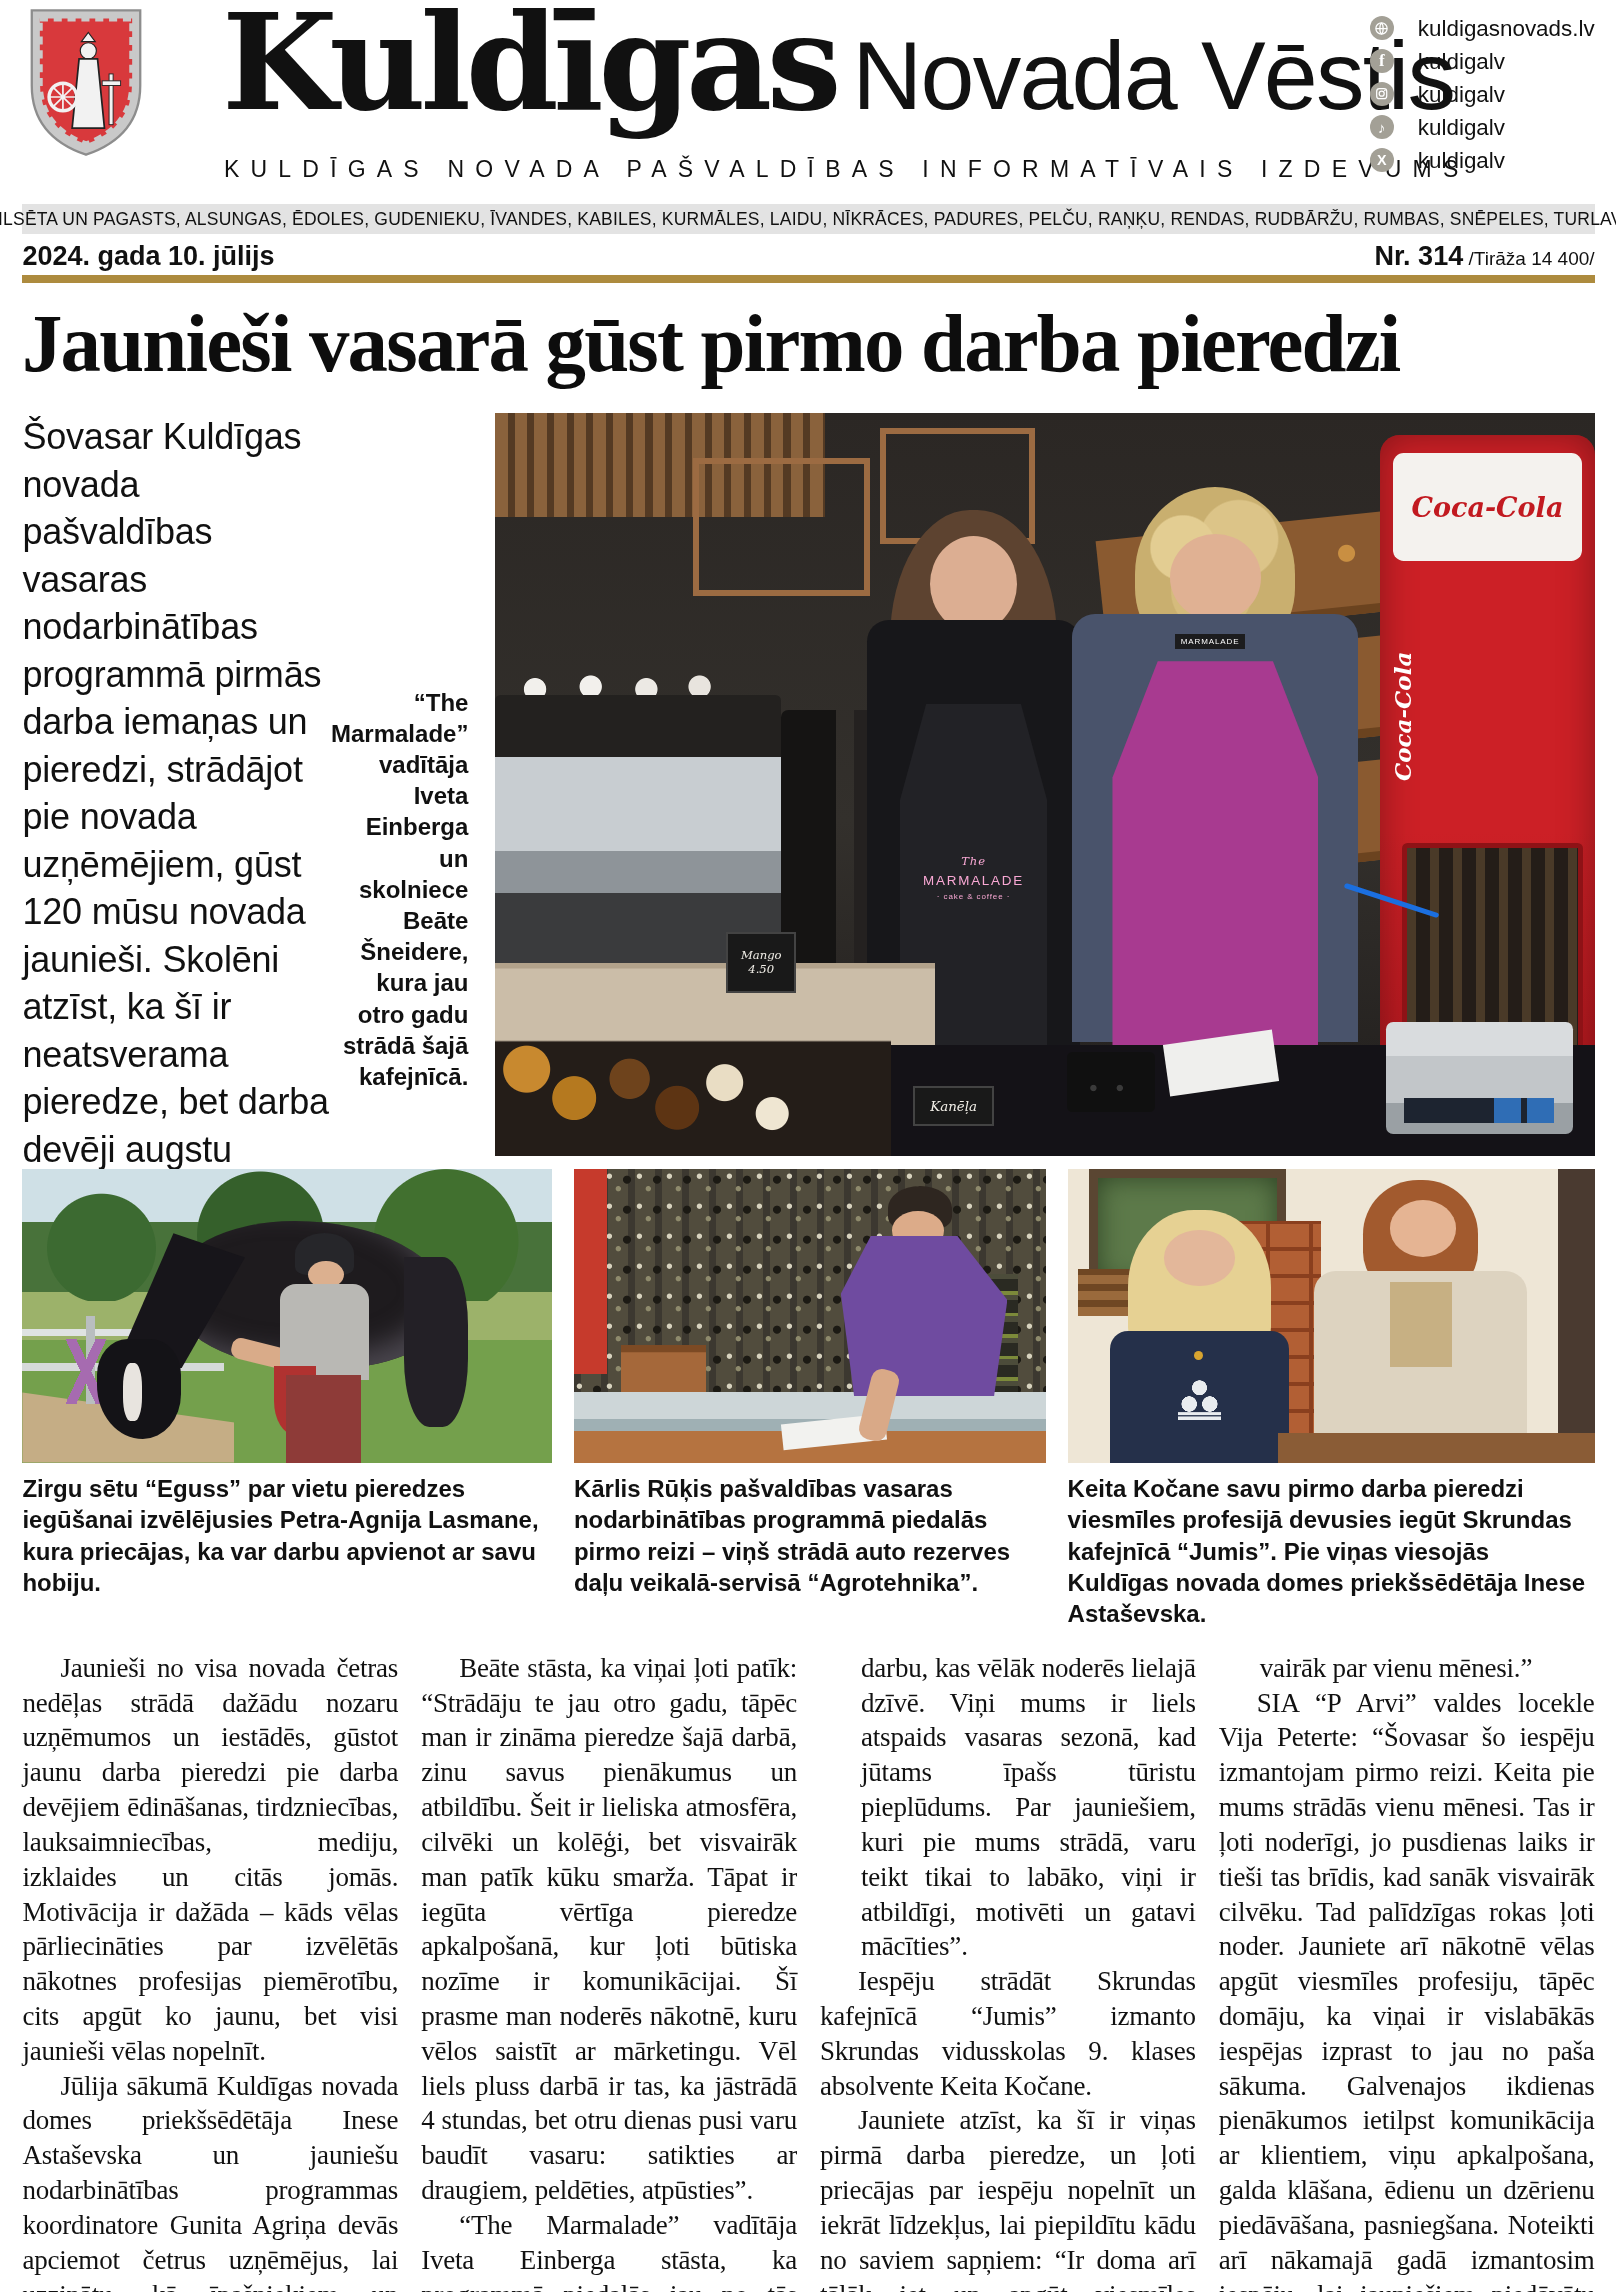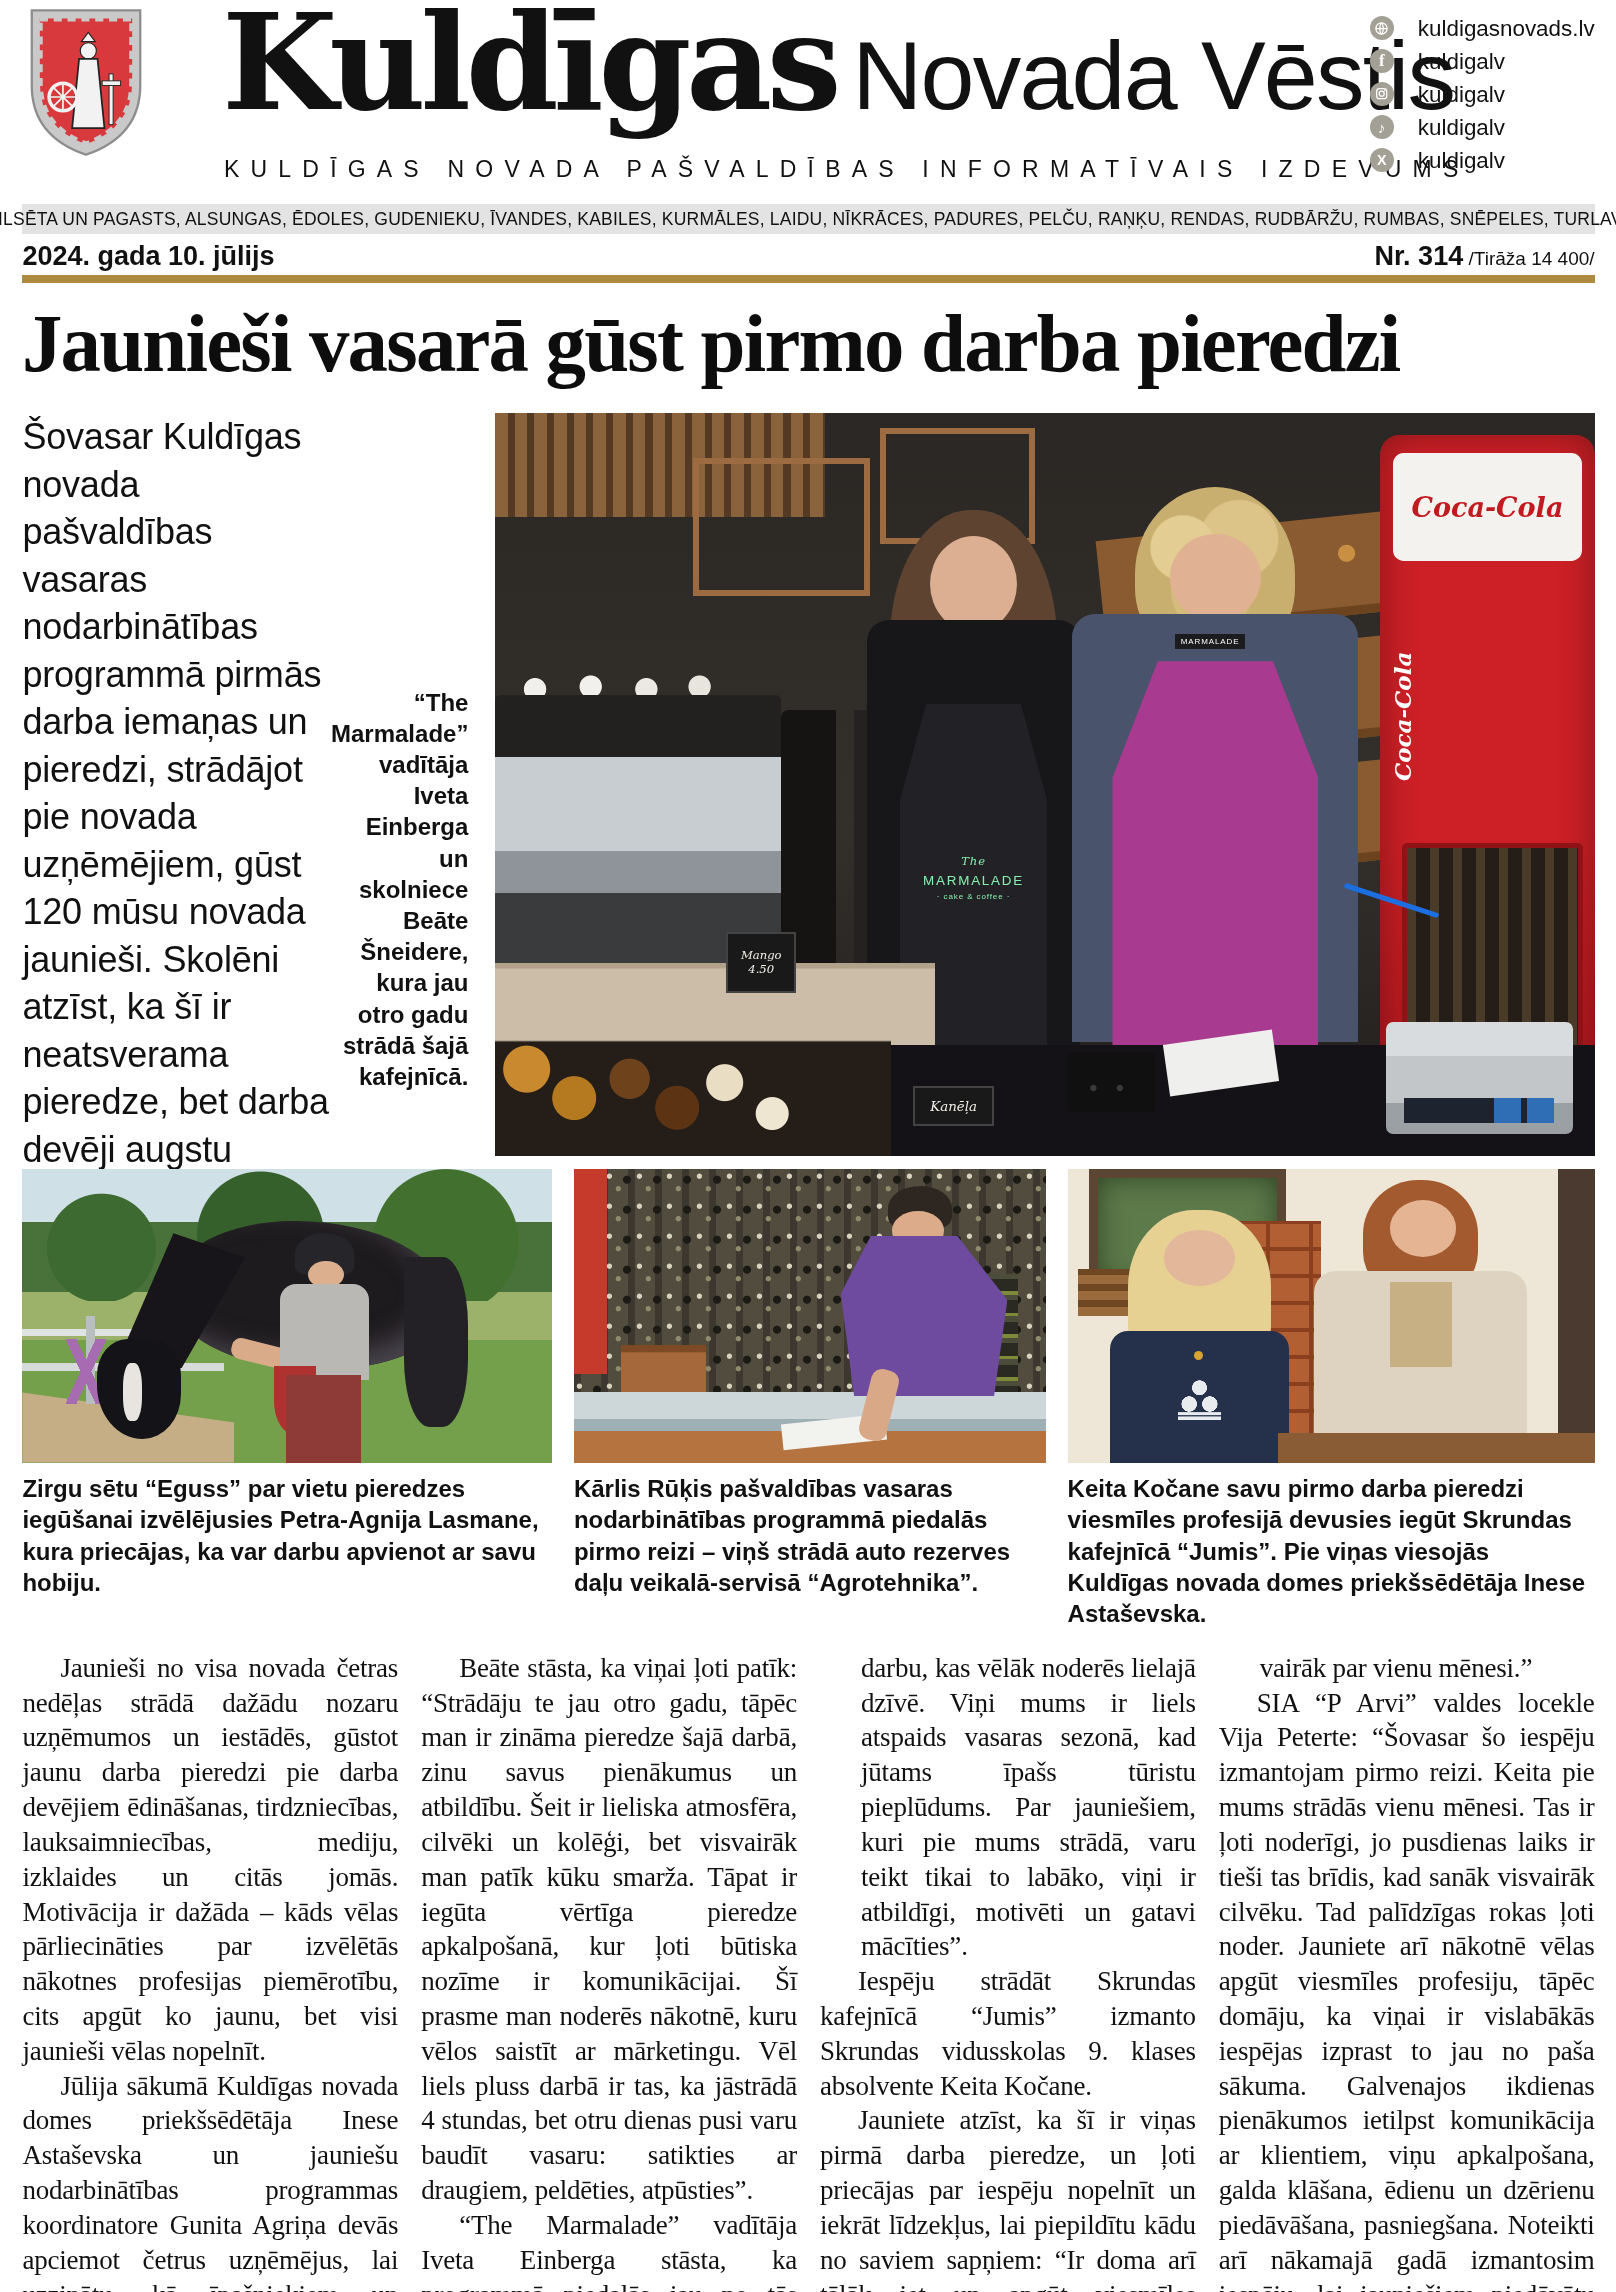--- a/index.html
+++ b/index.html
@@ -78,21 +78,21 @@
     background-image:repeating-linear-gradient(90deg,#4a3a28 0 9px,#241d18 9px 23px);}
   .mp-counter{position:absolute;left:0;bottom:0;width:100%;height:15%;background:#141217;}
   .mp-cabinet{position:absolute;left:0;bottom:14%;width:40%;height:12%;background:#cbbda8;
     box-shadow:inset 0 5.4px 0 #b2a28b;}
   .mp-girl{position:absolute;left:33%;top:13%;width:21%;height:87%;}
   .g-hair{position:absolute;left:14%;top:0;width:72%;height:42%;background:#5d4330;border-radius:48% 48% 40% 40%;}
   .g-face{position:absolute;left:31%;top:4%;width:38%;height:15%;background:#dcae92;border-radius:50%;}
   .g-top{position:absolute;left:4%;top:17%;width:92%;height:66%;background:#17171a;border-radius:21.5px 21.5px 0 0;}
   .g-apron{position:absolute;left:18%;top:30%;width:64%;height:54%;background:#222226;
     clip-path:polygon(18% 0,82% 0,100% 28%,100% 100%,0 100%,0 28%);display:flex;align-items:center;justify-content:center;}
-  .apron-logo{color:#86efac;text-align:center;font-size:13.4px;letter-spacing:1.8px;line-height:1.5;}
+  .apron-logo{color:#f9a8d4;text-align:center;font-size:13.4px;letter-spacing:1.8px;line-height:1.5;}
   .apron-logo .small{font-family:"DejaVu Serif",serif;font-style:italic;font-size:11.6px;letter-spacing:0.9px;}
   .apron-logo .sub{font-size:8px;letter-spacing:0.9px;}
   .mp-woman{position:absolute;left:52.5%;top:10%;width:26%;height:90%;}
   .w-hair{position:absolute;left:22%;top:0;width:56%;height:26%;background:
     radial-gradient(circle at 30% 35%,#e3cd92 20%,transparent 21%),
     radial-gradient(circle at 65% 30%,#dcc488 24%,transparent 25%),
     radial-gradient(circle at 48% 60%,#d5bb7c 30%,transparent 31%),#c9af6f;border-radius:50% 50% 42% 42%;}
   .w-face{position:absolute;left:34%;top:7%;width:32%;height:13%;background:#e0b193;border-radius:50%;}
   .w-shirt{position:absolute;left:0;top:19%;width:100%;height:64%;background:#49536b;border-radius:23px 23px 0 0;}
   .w-apron{position:absolute;left:14%;top:26%;width:72%;height:58%;background:#a83a90;

